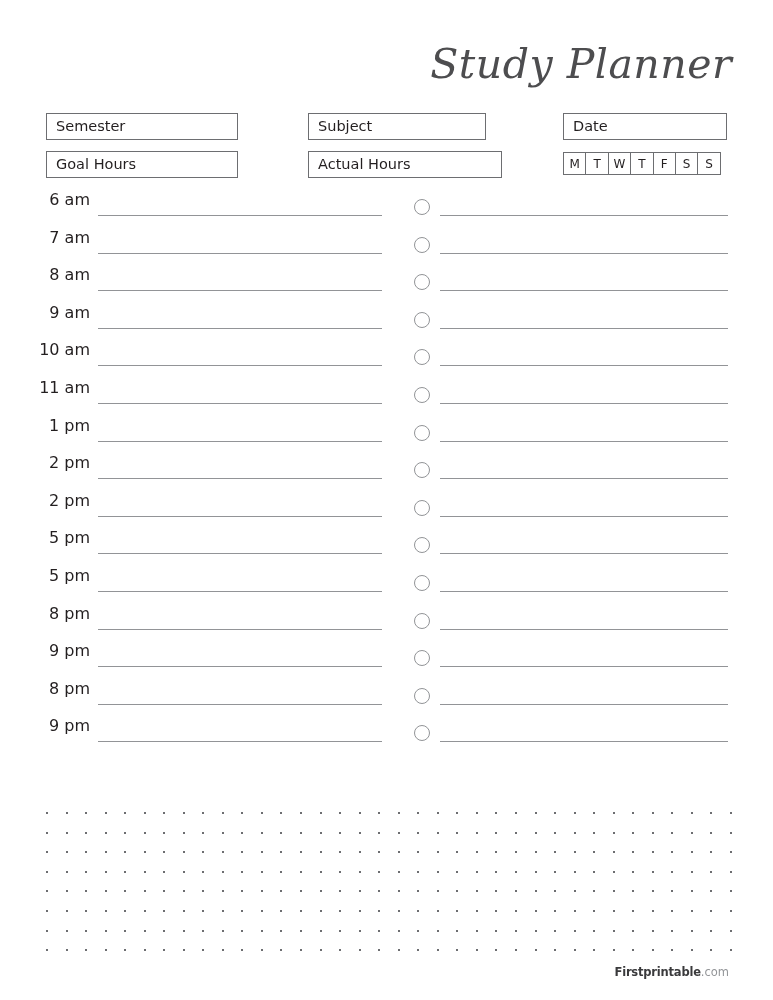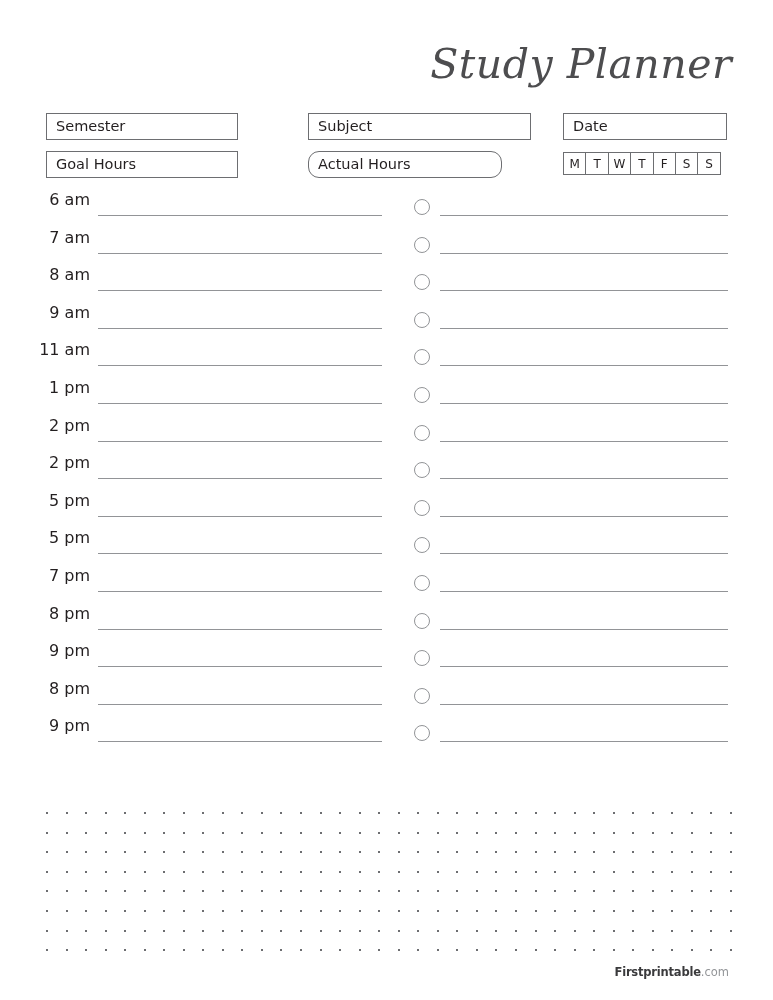--- a/index.html
+++ b/index.html
@@ -46,22 +46,22 @@
     padding-left: 9px;
     font-size: 14.5px;
     line-height: 1;
     color: #231f20;
     font-family: "DejaVu Sans", sans-serif;
     white-space: nowrap;
   }
 
   #field-semester { left: 46px;  top: 113px; width: 192px; }
   #field-goal     { left: 46px;  top: 151px; width: 192px; }
-  #field-subject  { left: 308px; top: 113px; width: 223px; }
-  #field-actual   { left: 308px; top: 151px; width: 194px; border-radius: 11px; }
+  #field-subject  { left: 308px; top: 113px; width: 178px; }
+  #field-actual   { left: 308px; top: 151px; width: 194px; }
   #field-date     { left: 563px; top: 113px; width: 164px; }
 
   
   #day-strip {
     position: absolute;
     left: 563px;
     top: 152px;
     display: flex;
   }
   .day-cell {
@@ -219,20 +219,26 @@
       <div class="task-circle"></div>
       <div class="right-line"></div>
     </div>
     <div class="sched-row">
       <div class="time-label">9 am</div>
       <div class="left-line"></div>
       <div class="task-circle"></div>
       <div class="right-line"></div>
     </div>
     <div class="sched-row">
+      <div class="time-label">10 am</div>
+      <div class="left-line"></div>
+      <div class="task-circle"></div>
+      <div class="right-line"></div>
+    </div>
+    <div class="sched-row">
       <div class="time-label">11 am</div>
       <div class="left-line"></div>
       <div class="task-circle"></div>
       <div class="right-line"></div>
     </div>
     <div class="sched-row">
       <div class="time-label">1 pm</div>
       <div class="left-line"></div>
       <div class="task-circle"></div>
       <div class="right-line"></div>
@@ -250,26 +256,20 @@
       <div class="right-line"></div>
     </div>
     <div class="sched-row">
       <div class="time-label">5 pm</div>
       <div class="left-line"></div>
       <div class="task-circle"></div>
       <div class="right-line"></div>
     </div>
     <div class="sched-row">
       <div class="time-label">5 pm</div>
-      <div class="left-line"></div>
-      <div class="task-circle"></div>
-      <div class="right-line"></div>
-    </div>
-    <div class="sched-row">
-      <div class="time-label">7 pm</div>
       <div class="left-line"></div>
       <div class="task-circle"></div>
       <div class="right-line"></div>
     </div>
     <div class="sched-row">
       <div class="time-label">8 pm</div>
       <div class="left-line"></div>
       <div class="task-circle"></div>
       <div class="right-line"></div>
     </div>

